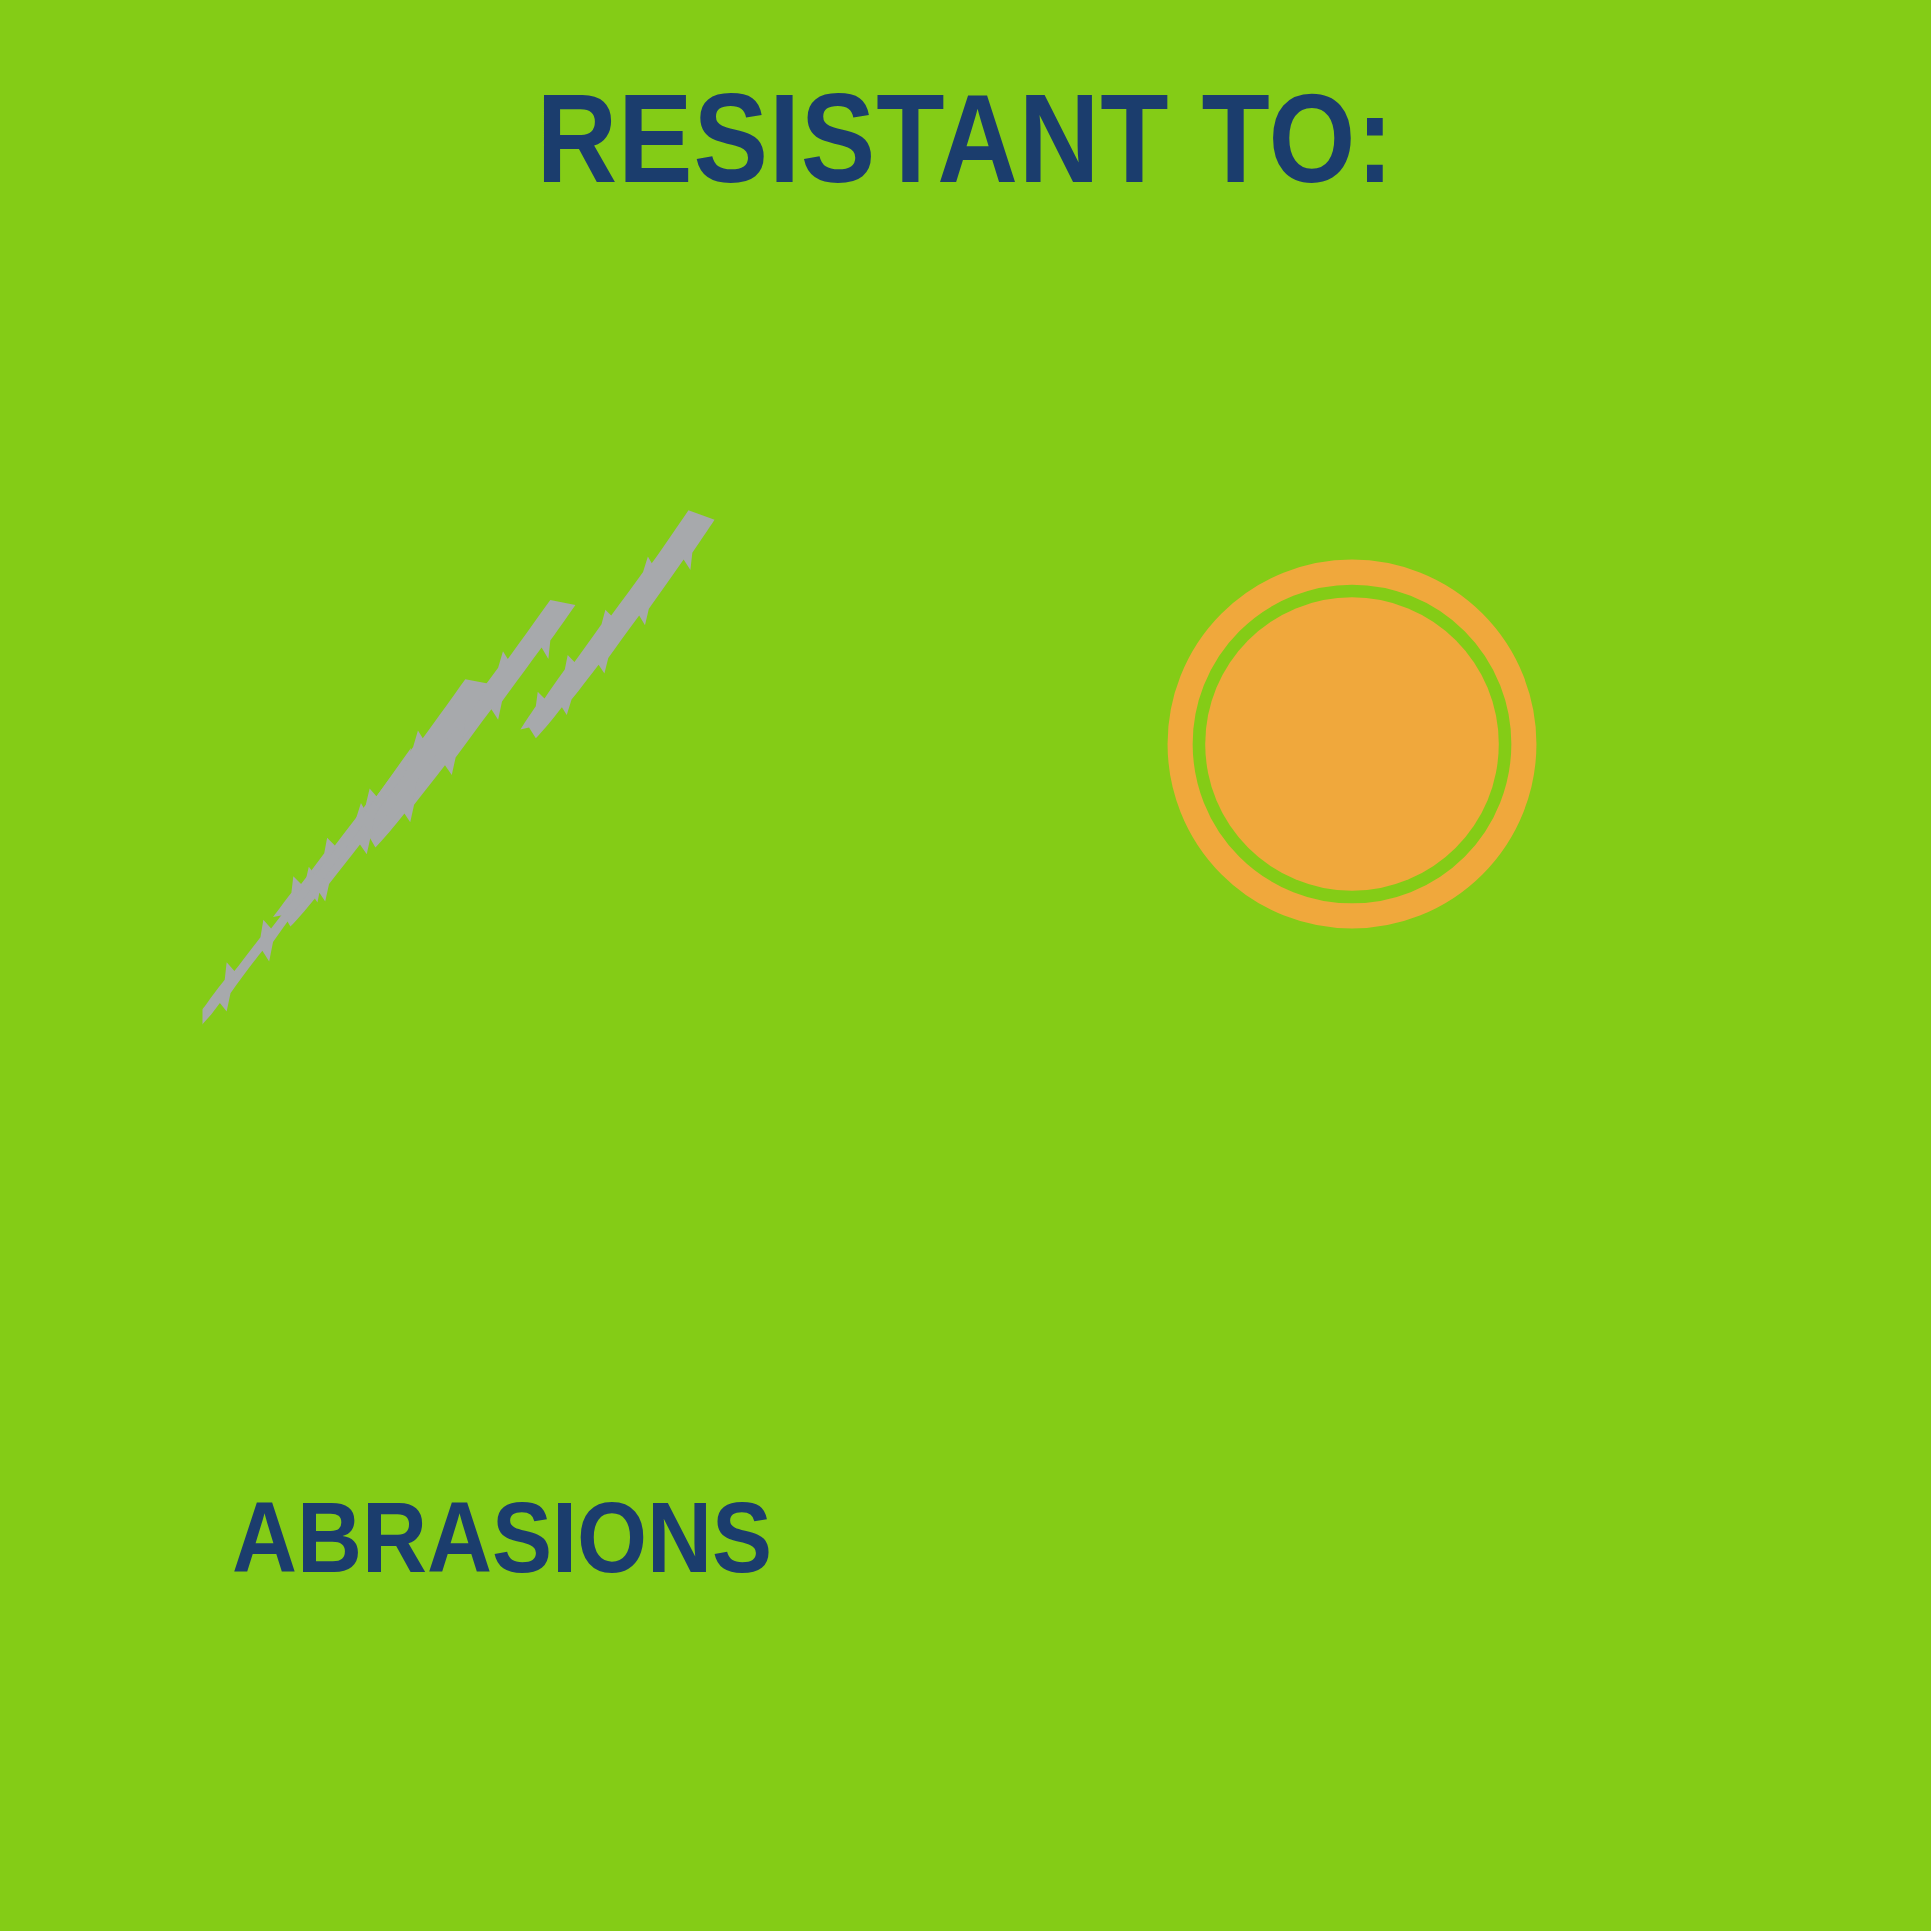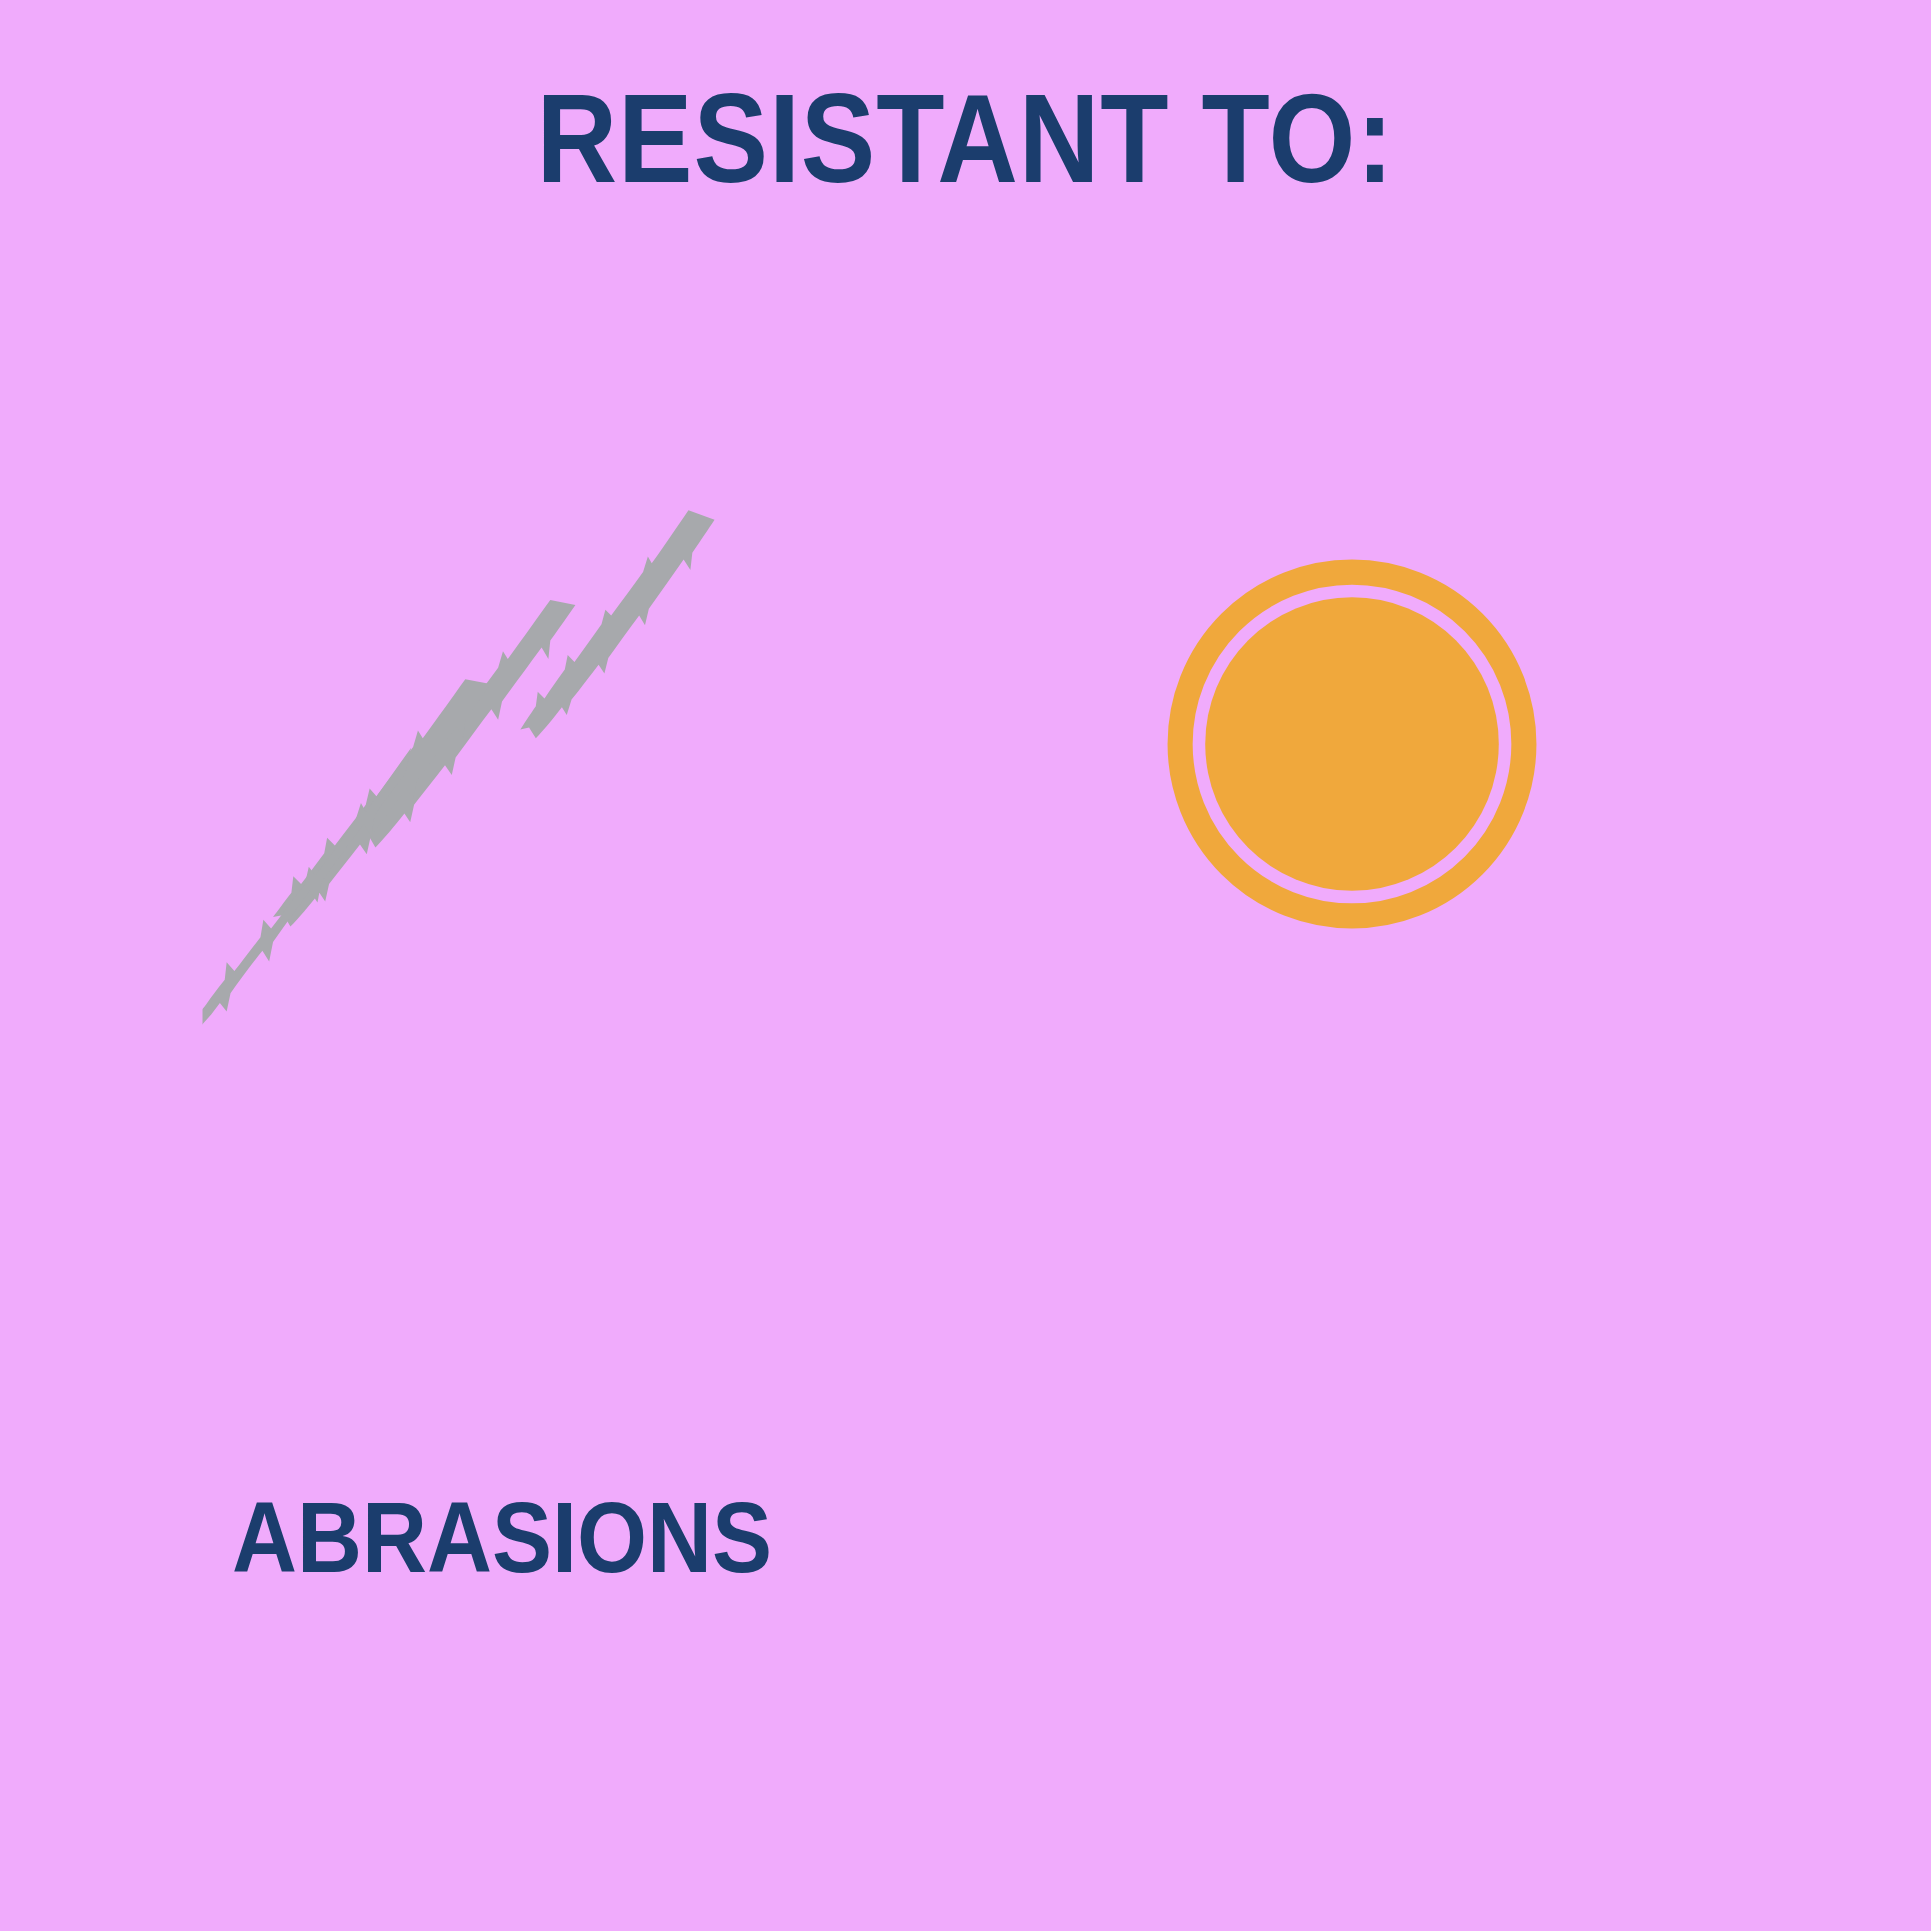--- a/index.html
+++ b/index.html
@@ -11,21 +11,21 @@
   body {
     width: 1931px;
     height: 1931px;
     font-family: "Liberation Sans", "DejaVu Sans", sans-serif;
     overflow: hidden;
   }
   .page {
     position: relative;
     width: 1931px;
     height: 1931px;
-    background: #f0abfc;
+    background: #84cc16;
     box-sizing: border-box;
   }
 
   
   .title-wrap {
     position: absolute;
     left: 0;
     top: 75px;
     width: 1931px;
     text-align: center;

